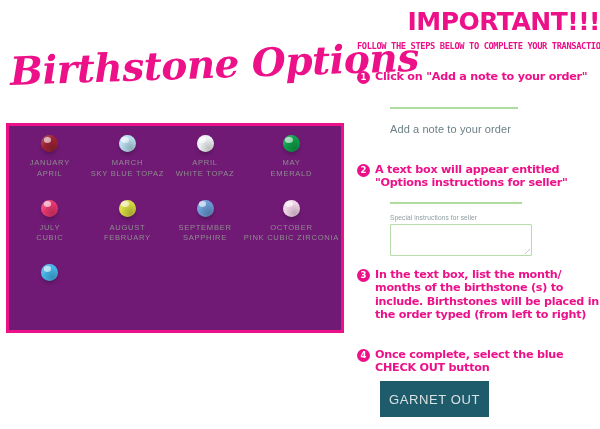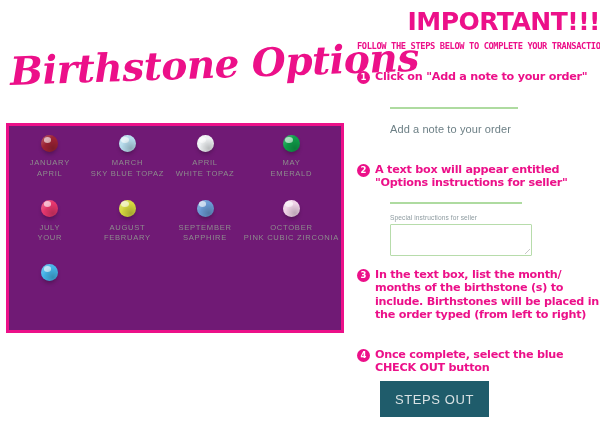--- a/index.html
+++ b/index.html
@@ -239,21 +239,21 @@
           <div class="gem" style="background: radial-gradient(circle at 35% 30%, rgb(15, 158, 74), rgb(15, 158, 74)) rgb(15, 158, 74);"></div>
           <div class="stone-label">
             <div>MAY</div>
             <div>EMERALD</div>
           </div>
         </div>
         <div class="stone-cell">
           <div class="gem" style="background: radial-gradient(circle at 35% 30%, rgb(230, 55, 110), rgb(230, 55, 110)) rgb(230, 55, 110);"></div>
           <div class="stone-label">
             <div>JULY</div>
-            <div>YOUR</div>
+            <div>CUBIC</div>
           </div>
         </div>
         <div class="stone-cell">
           <div class="gem" style="background: radial-gradient(circle at 35% 30%, rgb(213, 217, 63), rgb(213, 217, 63)) rgb(213, 217, 63);"></div>
           <div class="stone-label">
             <div>AUGUST</div>
             <div>FEBRUARY</div>
           </div>
         </div>
         <div class="stone-cell">
@@ -303,15 +303,15 @@
   <div class="step" id="step-3">
     <div class="badge">3</div>
     <div class="step-text">In the text box, list the month/ months of the birthstone (s) to include. Birthstones will be placed in the order typed  (from left to right)</div>
   </div>
 
   <div class="step" id="step-4">
     <div class="badge">4</div>
     <div class="step-text">Once complete, select the blue CHECK OUT button</div>
   </div>
 
-  <button id="checkout-button">STEPS OUT</button>
+  <button id="checkout-button">GARNET OUT</button>
 
 </div>
 
 </body></html>

